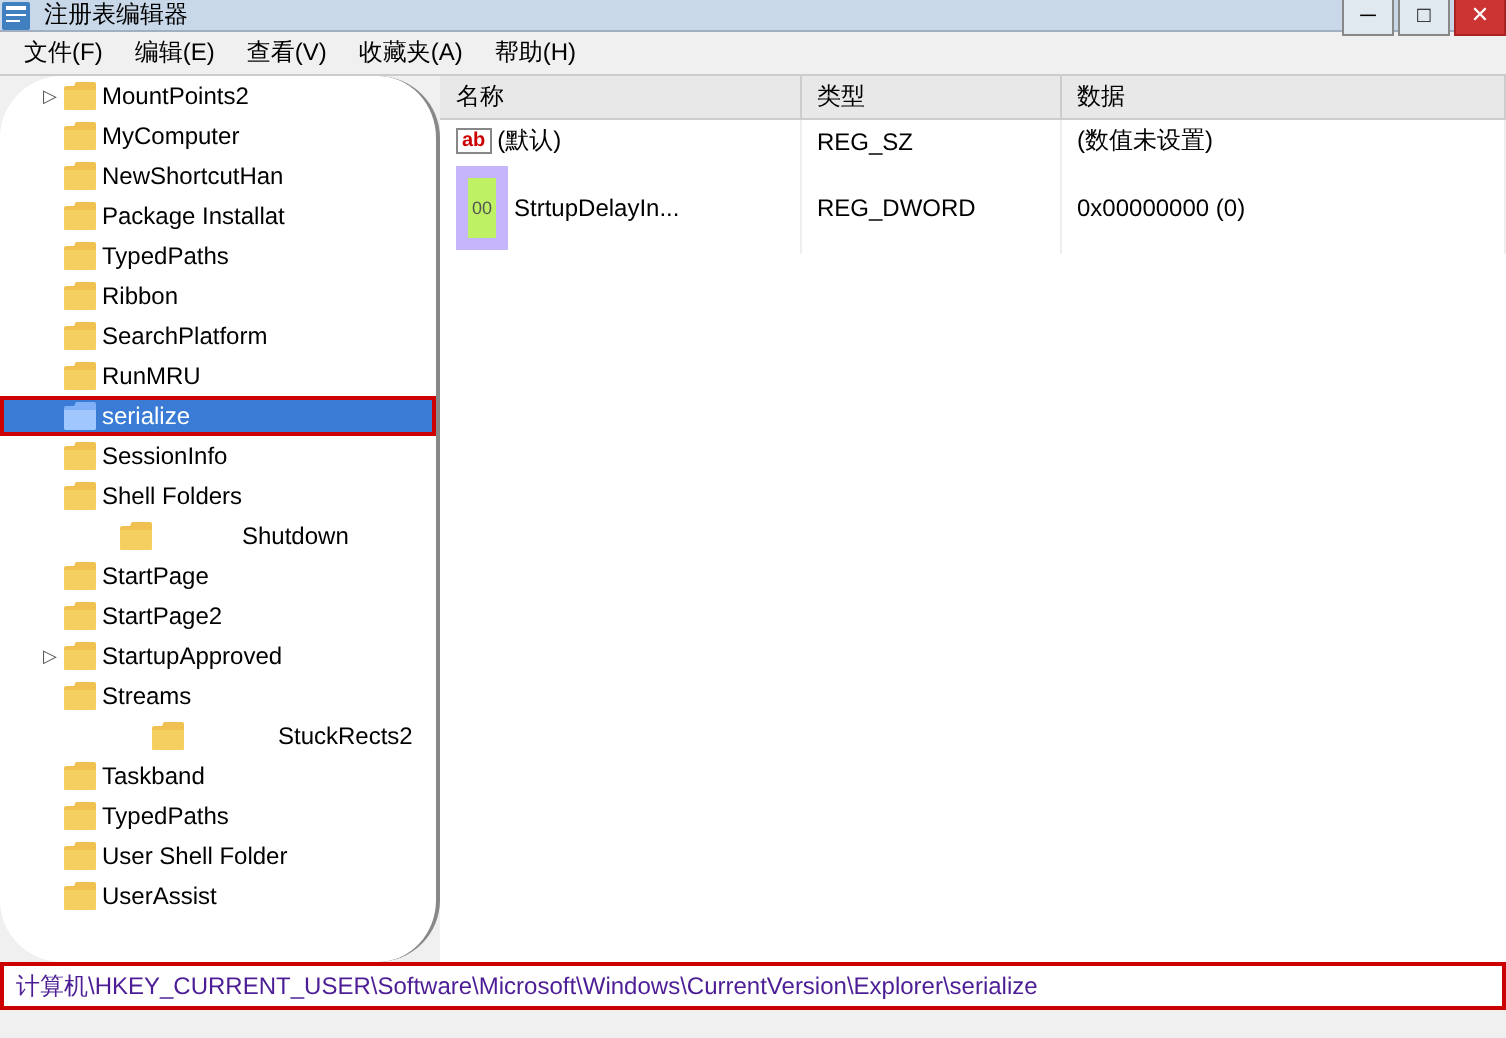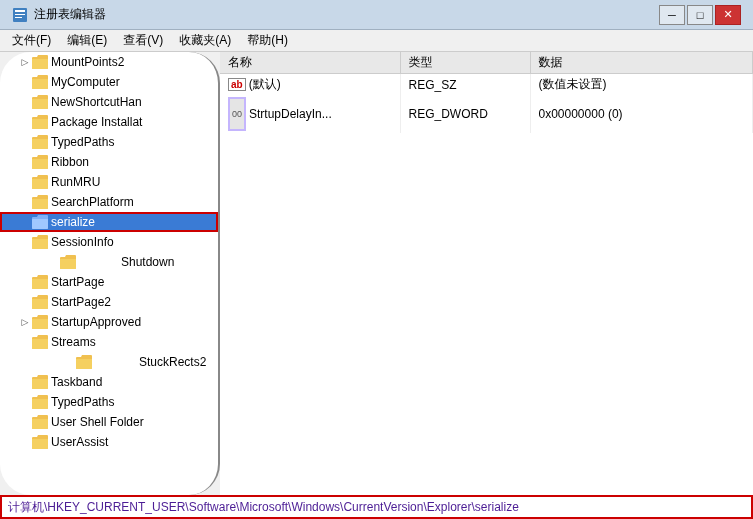--- a/index.html
+++ b/index.html
@@ -8,25 +8,25 @@
       height: 519px;
       font-family: 'SimSun', 'MS Sans Serif', sans-serif;
       font-size: 12px;
       background: #f0f0f0;
       overflow: hidden;
     }
 
     
     .title-bar {
       background: #c8d8e8;
-      height: 30px;
+      height: 16px;
       display: flex;
       align-items: center;
       justify-content: space-between;
-      padding: 0 12px;
+      padding: 0 0;
       border-bottom: 1px solid #a0b0c0;
     }
     .title-bar-left {
       display: flex;
       align-items: center;
       gap: 6px;
     }
     .title-bar-icon {
       width: 16px;
       height: 16px;
@@ -285,32 +285,32 @@
     </div>
 
     <div class="tree-item" style="padding-left: 18px;">
       <span class="expand-icon no-children" style="width:14px;display:inline-block;"></span>
       <span class="folder-icon">
         <svg viewBox="0 0 16 14">
             <path d="M0 3 Q0 2 1 2 L5 2 L6 0 L15 0 Q16 0 16 1 L16 13 Q16 14 15 14 L1 14 Q0 14 0 13Z" fill="#f0c050"></path>
             <path d="M0 4 L16 4 L16 13 Q16 14 15 14 L1 14 Q0 14 0 13Z" fill="#f5d060"></path>
           </svg>
       </span>
+      <span>SearchPlatform</span>
+    </div>
+
+    <div class="tree-item" style="padding-left: 18px;">
+      <span class="expand-icon no-children" style="width:14px;display:inline-block;"></span>
+      <span class="folder-icon">
+        <svg viewBox="0 0 16 14">
+            <path d="M0 3 Q0 2 1 2 L5 2 L6 0 L15 0 Q16 0 16 1 L16 13 Q16 14 15 14 L1 14 Q0 14 0 13Z" fill="#f0c050"></path>
+            <path d="M0 4 L16 4 L16 13 Q16 14 15 14 L1 14 Q0 14 0 13Z" fill="#f5d060"></path>
+          </svg>
+      </span>
       <span>RunMRU</span>
-    </div>
-
-    <div class="tree-item" style="padding-left: 18px;">
-      <span class="expand-icon no-children" style="width:14px;display:inline-block;"></span>
-      <span class="folder-icon">
-        <svg viewBox="0 0 16 14">
-            <path d="M0 3 Q0 2 1 2 L5 2 L6 0 L15 0 Q16 0 16 1 L16 13 Q16 14 15 14 L1 14 Q0 14 0 13Z" fill="#f0c050"></path>
-            <path d="M0 4 L16 4 L16 13 Q16 14 15 14 L1 14 Q0 14 0 13Z" fill="#f5d060"></path>
-          </svg>
-      </span>
-      <span>SearchPlatform</span>
     </div>
 
     <div class="tree-item" style="padding-left: 18px; background: #3a7bd5; color: white; outline: 2px solid #cc0000; outline-offset: -2px;">
       <span class="expand-icon no-children" style="width:14px;display:inline-block;"></span>
       <span class="folder-icon">
         <svg viewBox="0 0 16 14">
             <path d="M0 3 Q0 2 1 2 L5 2 L6 0 L15 0 Q16 0 16 1 L16 13 Q16 14 15 14 L1 14 Q0 14 0 13Z" fill="#80b0f8"></path>
             <path d="M0 4 L16 4 L16 13 Q16 14 15 14 L1 14 Q0 14 0 13Z" fill="#a0c8ff"></path>
           </svg>
       </span>
@@ -321,20 +321,30 @@
       <span class="expand-icon no-children" style="width:14px;display:inline-block;"></span>
       <span class="folder-icon">
         <svg viewBox="0 0 16 14">
             <path d="M0 3 Q0 2 1 2 L5 2 L6 0 L15 0 Q16 0 16 1 L16 13 Q16 14 15 14 L1 14 Q0 14 0 13Z" fill="#f0c050"></path>
             <path d="M0 4 L16 4 L16 13 Q16 14 15 14 L1 14 Q0 14 0 13Z" fill="#f5d060"></path>
           </svg>
       </span>
       <span>SessionInfo</span>
     </div>
 
+    <div class="tree-item" style="padding-left: 18px;">
+      <span class="expand-icon no-children" style="width:14px;display:inline-block;"></span>
+      <span class="folder-icon">
+        <svg viewBox="0 0 16 14">
+            <path d="M0 3 Q0 2 1 2 L5 2 L6 0 L15 0 Q16 0 16 1 L16 13 Q16 14 15 14 L1 14 Q0 14 0 13Z" fill="#f0c050"></path>
+            <path d="M0 4 L16 4 L16 13 Q16 14 15 14 L1 14 Q0 14 0 13Z" fill="#f5d060"></path>
+          </svg>
+      </span>
+      <span>Shell Folders</span>
+    </div>
 
     <div class="tree-item" style=" gap: 42px;">
       <span class="expand-icon no-children" style="width:14px;display:inline-block;"></span>
       <span class="folder-icon">
         <svg viewBox="0 0 16 14">
             <path d="M0 3 Q0 2 1 2 L5 2 L6 0 L15 0 Q16 0 16 1 L16 13 Q16 14 15 14 L1 14 Q0 14 0 13Z" fill="#f0c050"></path>
             <path d="M0 4 L16 4 L16 13 Q16 14 15 14 L1 14 Q0 14 0 13Z" fill="#f5d060"></path>
           </svg>
       </span>
       <span>Shutdown</span>
@@ -457,21 +467,21 @@
               <span style="background:#fff;border:1px solid #888;padding:0 2px;font-size:10px;font-weight:bold;color:#c00;">ab</span>
               (默认)
             </span>
           </td>
           <td>REG_SZ</td>
           <td>(数值未设置)</td>
         </tr>
         <tr>
           <td>
             <span style="display:inline-flex;align-items:center;gap:3px;">
-              <span style="background:#e5e5e5;border:2px solid #c4b5fd;padding:10px 2px;font-size:9px;color:#555;">00</span>
+              <span style="background:#bef264;border:6px solid #c4b5fd;padding:10px 2px;font-size:9px;color:#555;">00</span>
               StrtupDelayIn...
             </span>
           </td>
           <td>REG_DWORD</td>
           <td>0x00000000 (0)</td>
         </tr>
       </tbody>
     </table>
   </div>
 

